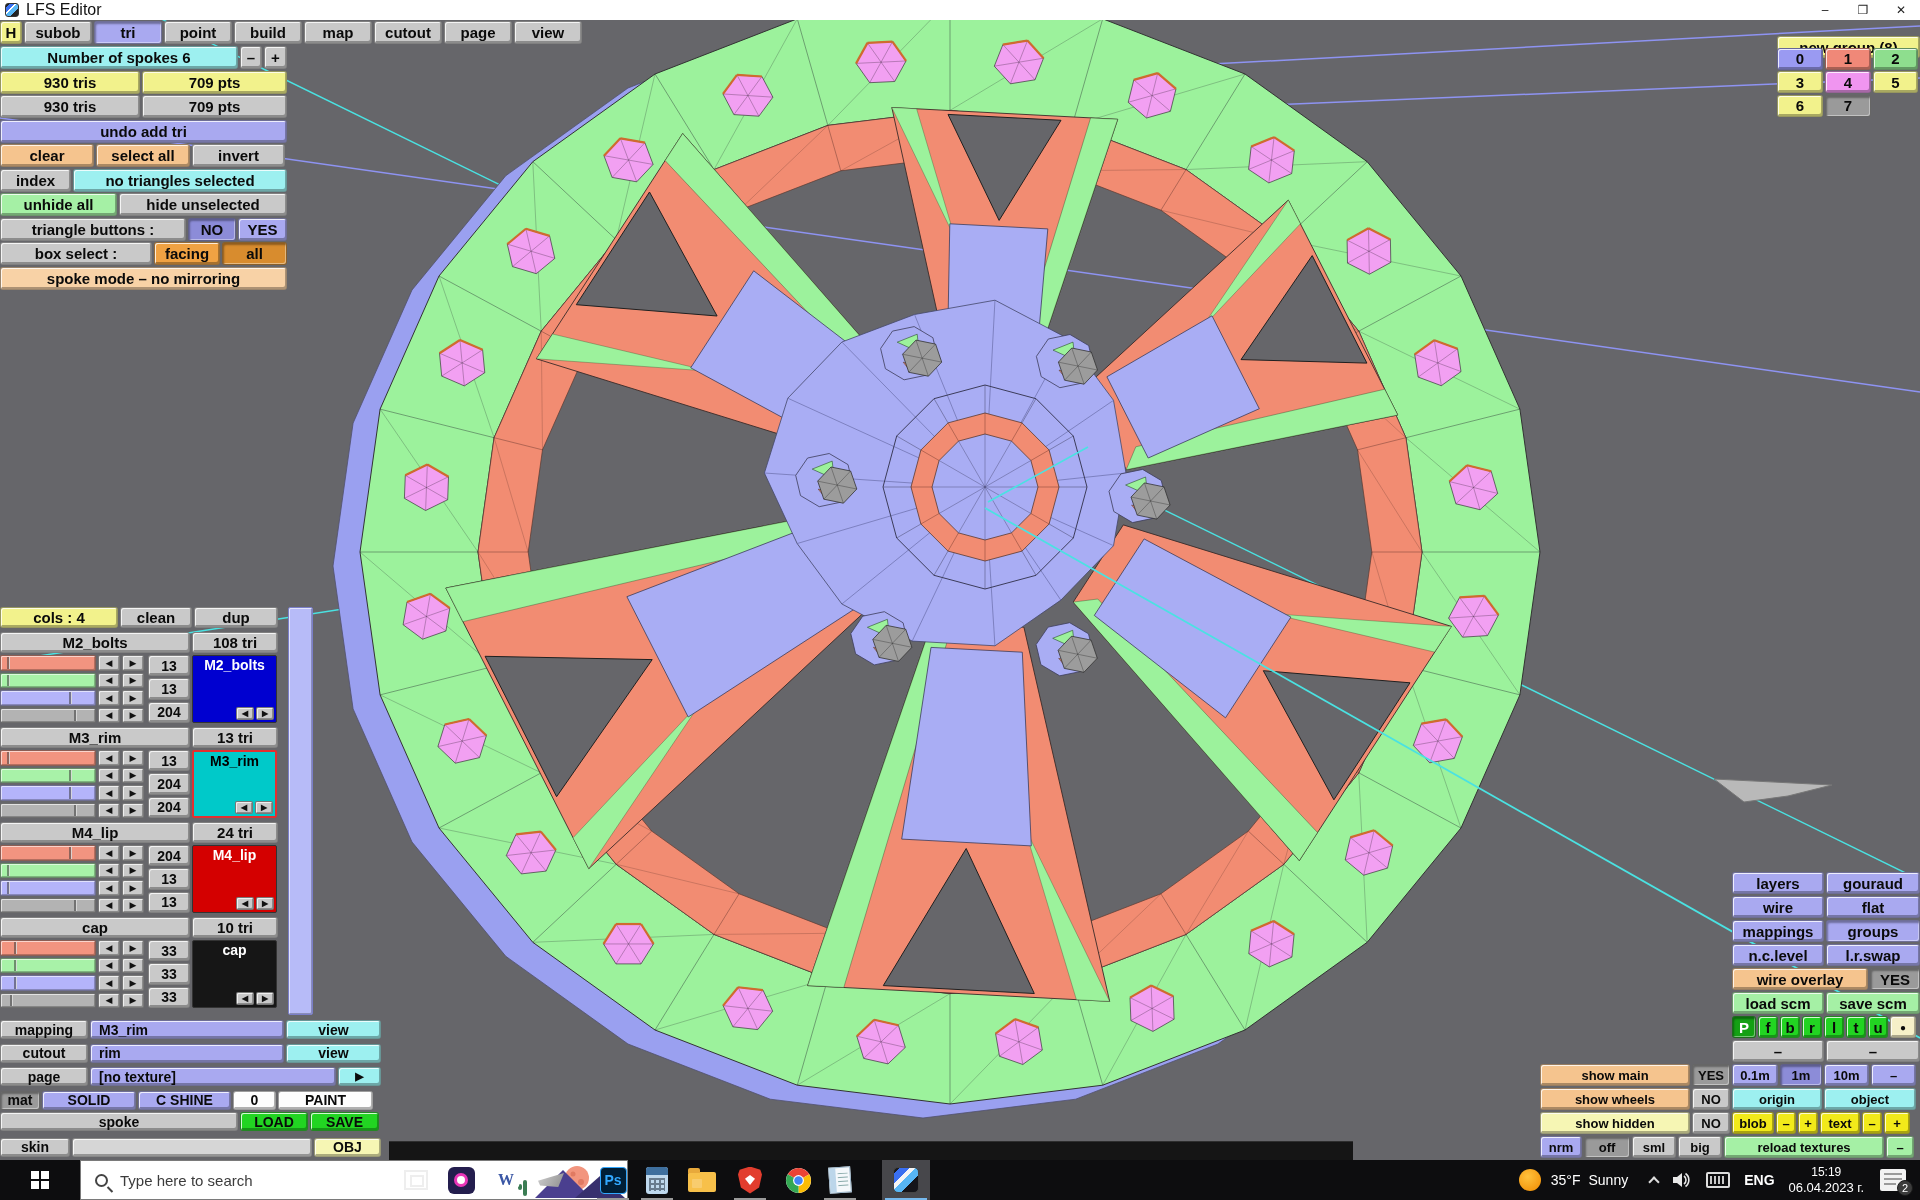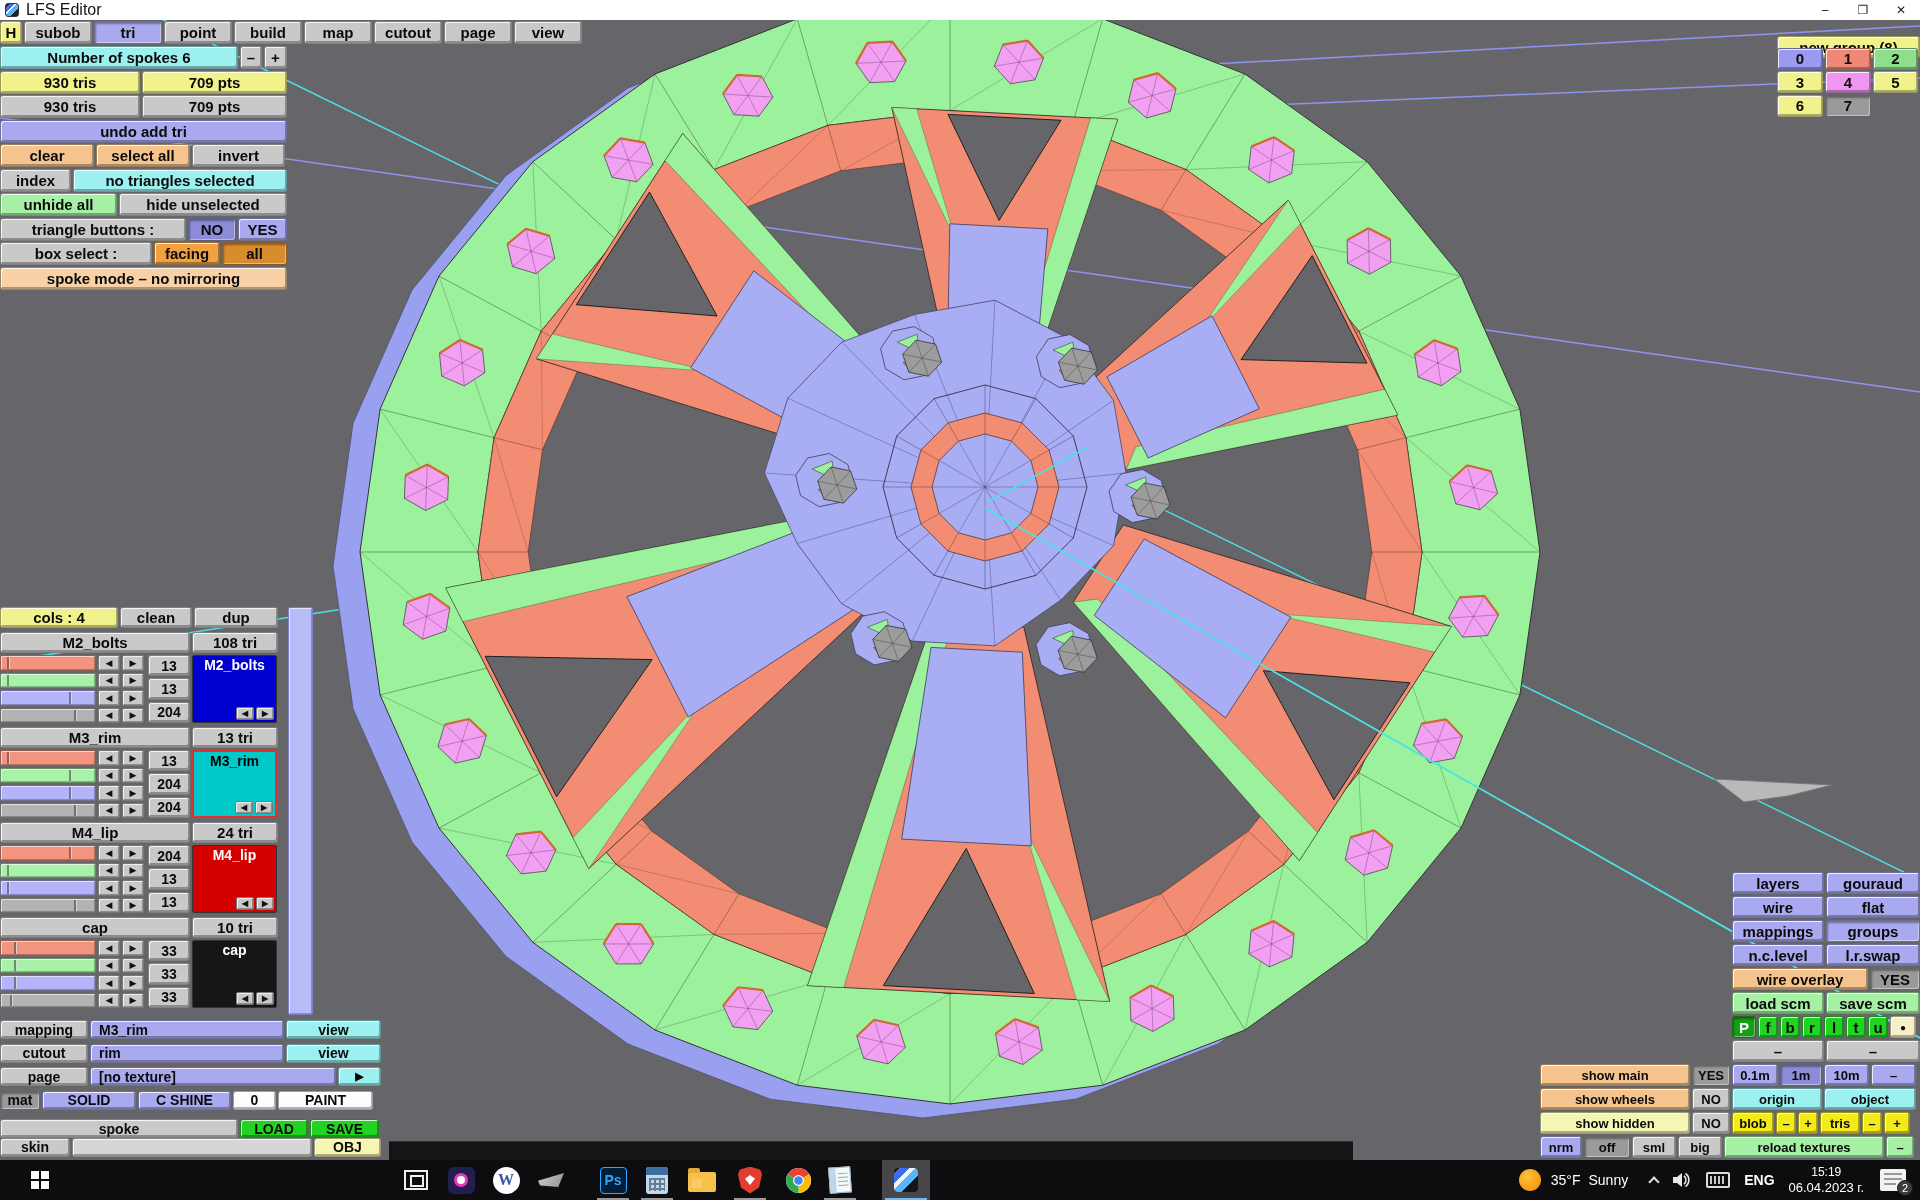--- a/index.html
+++ b/index.html
@@ -852,21 +852,21 @@
       <div class="btn c-violet" style="width:246px;justify-content:flex-start;padding-left:8px">[no texture]</div>
       <div class="btn c-cyan" style="width:43px;font-size:11px">▶</div>
     </div>
     <div class="row" style="top:70.5px">
       <div class="btn c-gray-d sunken" style="width:40px">mat</div>
       <div class="btn c-violet" style="width:94px">SOLID</div>
       <div class="btn c-violet" style="width:93px">C SHINE</div>
       <div class="btn c-white" style="width:43px">0</div>
       <div class="btn c-white" style="width:95px">PAINT</div>
     </div>
-    <div class="row" style="top:99px">
+    <div class="row" style="top:92px">
       <div class="btn" style="width:238px">spoke</div>
       <div class="btn c-green-b" style="width:68px">LOAD</div>
       <div class="btn c-green-b" style="width:69px">SAVE</div>
     </div>
     <div class="row" style="top:117.5px">
       <div class="btn" style="width:70px">skin</div>
       <div class="btn c-gray-l" style="width:240px"></div>
       <div class="btn c-paleyellow" style="width:67px">OBJ</div>
     </div>
   </div>
@@ -926,21 +926,21 @@
       <div class="btn" style="width:38px">NO</div>
       <div class="btn c-cyan" style="width:90px">origin</div>
       <div class="btn c-cyan" style="width:92px">object</div>
     </div>
     <div class="row" style="top:48px">
       <div class="btn c-paleyellow" style="width:150px">show hidden</div>
       <div class="btn" style="width:38px">NO</div>
       <div class="btn c-yellow-b" style="width:42px">blob</div>
       <div class="btn c-yellow-b" style="width:20px">–</div>
       <div class="btn c-yellow-b" style="width:20px">+</div>
-      <div class="btn c-yellow-b" style="width:40px">tris</div>
+      <div class="btn c-yellow-b" style="width:40px">text</div>
       <div class="btn c-yellow-b" style="width:20px">–</div>
       <div class="btn c-yellow-b" style="width:26px">+</div>
     </div>
     <div class="row" style="top:72px">
       <div class="btn c-violet" style="width:42px">nrm</div>
       <div class="btn c-gray-d sunken" style="width:46px">off</div>
       <div class="btn" style="width:44px">sml</div>
       <div class="btn" style="width:44px">big</div>
       <div class="btn c-green" style="width:160px">reload textures</div>
       <div class="btn c-green" style="width:28px">–</div>
@@ -950,20 +950,35 @@
   <div id="status-strip"></div>
 
   <div id="taskbar">
     <div class="tb-start">
       <span class="winlogo">
           <i></i>
           <i></i>
           <i></i>
           <i></i>
         </span>
+    </div>
+    <div class="tb-search">
+      <span class="mag"></span>
+      <span class="ph">Type here to search</span>
+      <svg class="tb-illu" width="120" height="36" viewBox="0 0 120 36">
+        <circle cx="72" cy="16" r="12" fill="#f2957e"></circle>
+          <circle cx="68" cy="12" r="2.5" fill="#e07a62"></circle>
+          <circle cx="76" cy="20" r="3" fill="#e07a62"></circle>
+        <path d="M30 36 L58 8 L86 36 Z" fill="#4a3f8f"></path>
+          <path d="M70 36 L95 14 L120 36 Z" fill="#37306e"></path>
+        <rect x="18" y="18" width="4" height="16" rx="2" fill="#3b7d54"></rect>
+          <rect x="13" y="22" width="4" height="6" rx="2" fill="#3b7d54"></rect>
+        <rect x="104" y="14" width="4" height="14" rx="2" fill="#5a4fa2"></rect>
+          <rect x="109" y="18" width="4" height="5" rx="2" fill="#5a4fa2"></rect>
+      </svg>
     </div>
     <div class="tb-tile" style="left:392px">
         <span class="tv-icon"></span>
       </div>
     <div class="tb-tile" style="left:437px">
         <span class="gf-icon">
           <i></i>
         </span>
       </div>
     <div class="tb-tile" style="left:482px">

